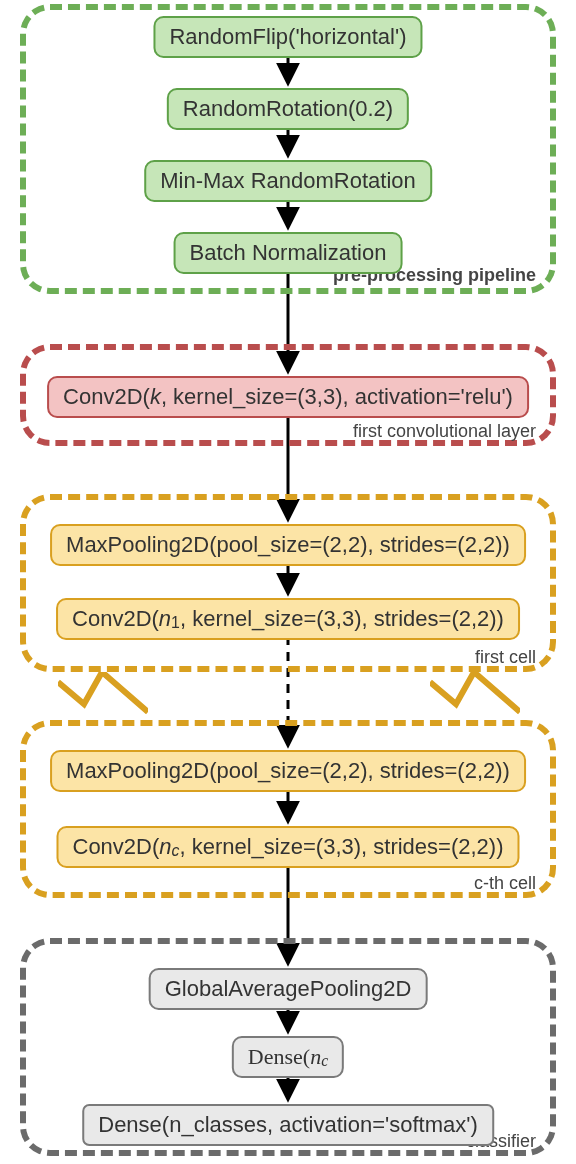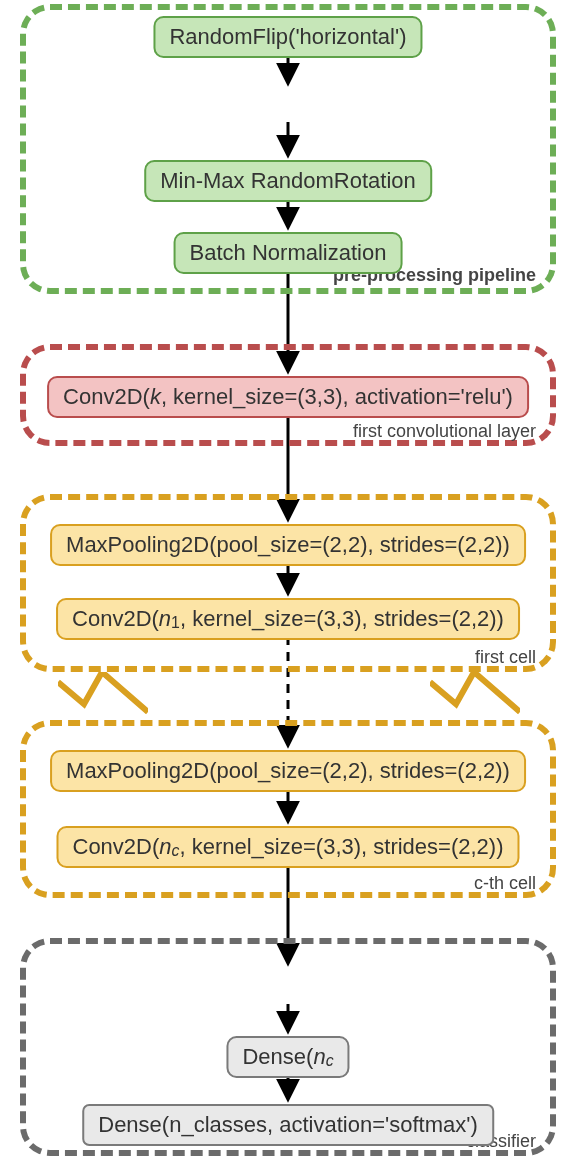--- a/index.html
+++ b/index.html
@@ -99,20 +99,21 @@
     <line x1="288" y1="864" x2="288" y2="962" stroke="#000" stroke-width="3" marker-end="url(#ah)"></line>
 
     <line x1="288" y1="1004" x2="288" y2="1030" stroke="#000" stroke-width="3" marker-end="url(#ah)"></line>
     <line x1="288" y1="1072" x2="288" y2="1098" stroke="#000" stroke-width="3" marker-end="url(#ah)"></line>
   </svg>
 
   <div class="group group-green" style="left:20px; top:4px; width:536px; height:290px;">
     <div class="group-label" style="right:14px; bottom:2px;">pre-processing pipeline</div>
   </div>
   <div class="node node-green" style="top:16px;">RandomFlip('horizontal')</div>
+  <div class="node node-green" style="top:88px;">RandomRotation(0.2)</div>
   <div class="node node-green" style="top:160px;">Min-Max RandomRotation</div>
   <div class="node node-green" style="top:232px;">Batch Normalization</div>
 
   <div class="group group-red" style="left:20px; top:344px; width:536px; height:102px;">
     <div class="group-label" style="right:14px; bottom:-2px;">first convolutional layer</div>
   </div>
   <div class="node node-red" style="top:376px;">
     <span>Conv2D(</span>
       <span class="ital">k</span>
       <span>, kernel_size=(3,3), activation='relu')</span>
@@ -143,20 +144,21 @@
   <div class="node node-yellow" style="top:826px;">
     <span>Conv2D(</span>
       <span class="ital">n</span>
       <span class="sub ital">c</span>
       <span>, kernel_size=(3,3), strides=(2,2))</span>
   </div>
 
   <div class="group group-gray" style="left:20px; top:938px; width:536px; height:218px;">
     <div class="group-label" style="right:14px; bottom:-2px;">classifier</div>
   </div>
-  <div class="node node-gray" style="top:1036px;">
+  <div class="node node-gray" style="top:968px;">GlobalAveragePooling2D</div>
+  <div class="node node-gray" style="top:1036px;font-family:Liberation Serif, serif;">
     <span>Dense(</span>
       <span class="ital">n</span>
       <span class="sub ital">c</span>
   </div>
   <div class="node node-gray" style="top:1104px;border-radius:7px;">Dense(n_classes, activation='softmax')</div>
 
 </div>
 
 </body></html>

